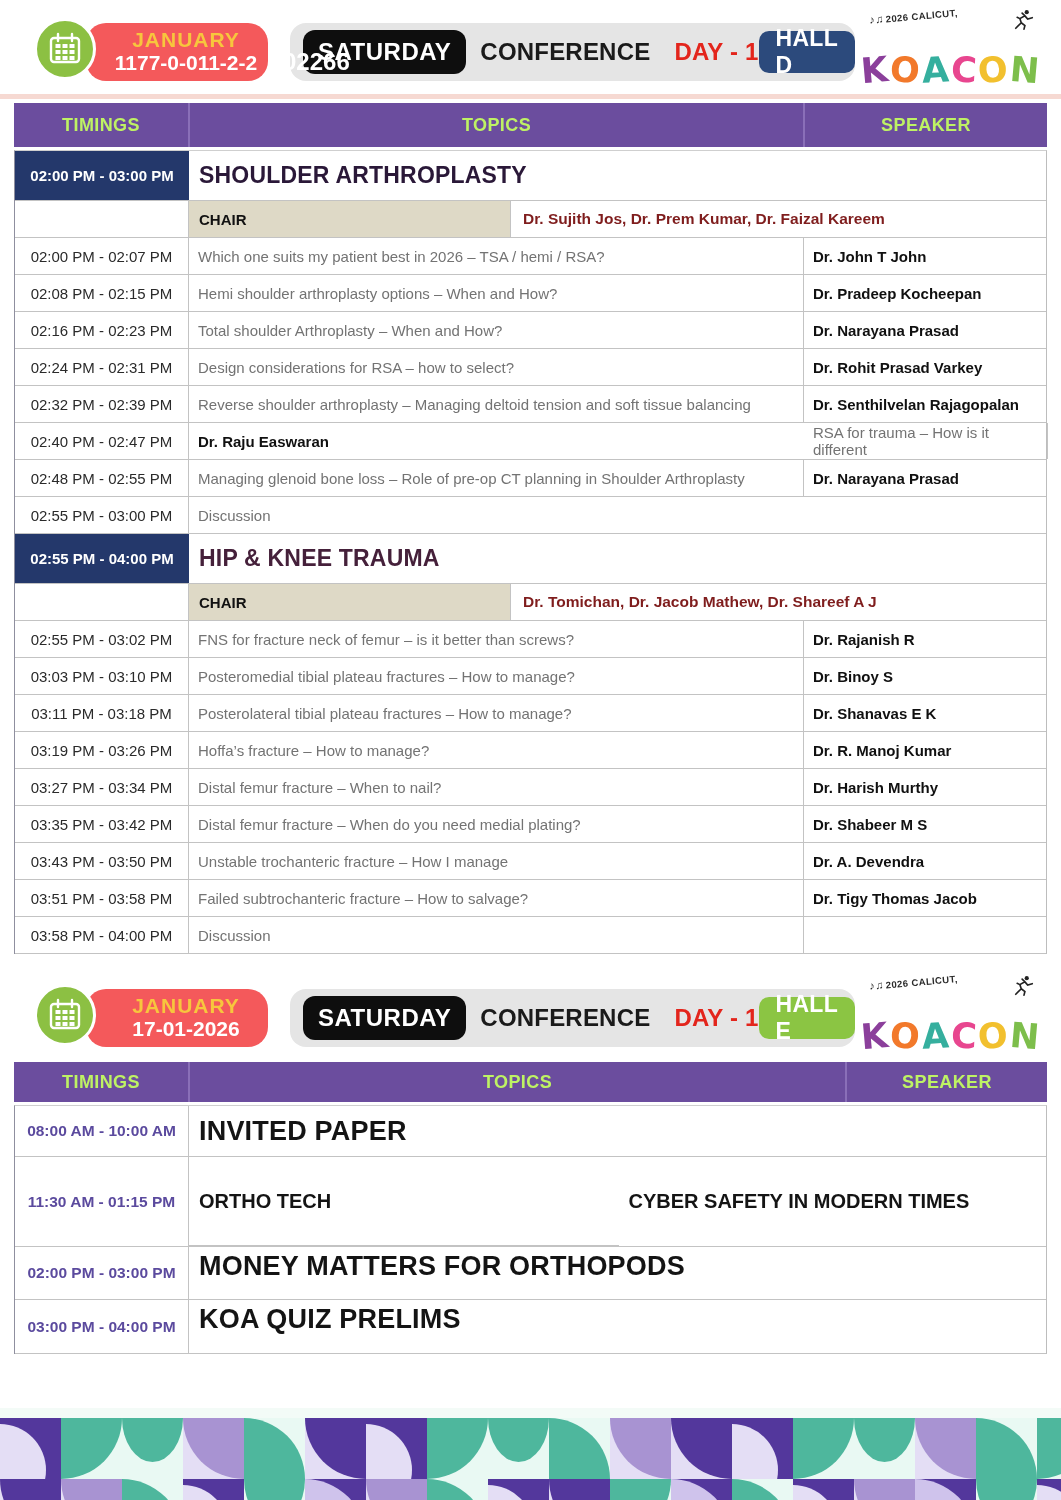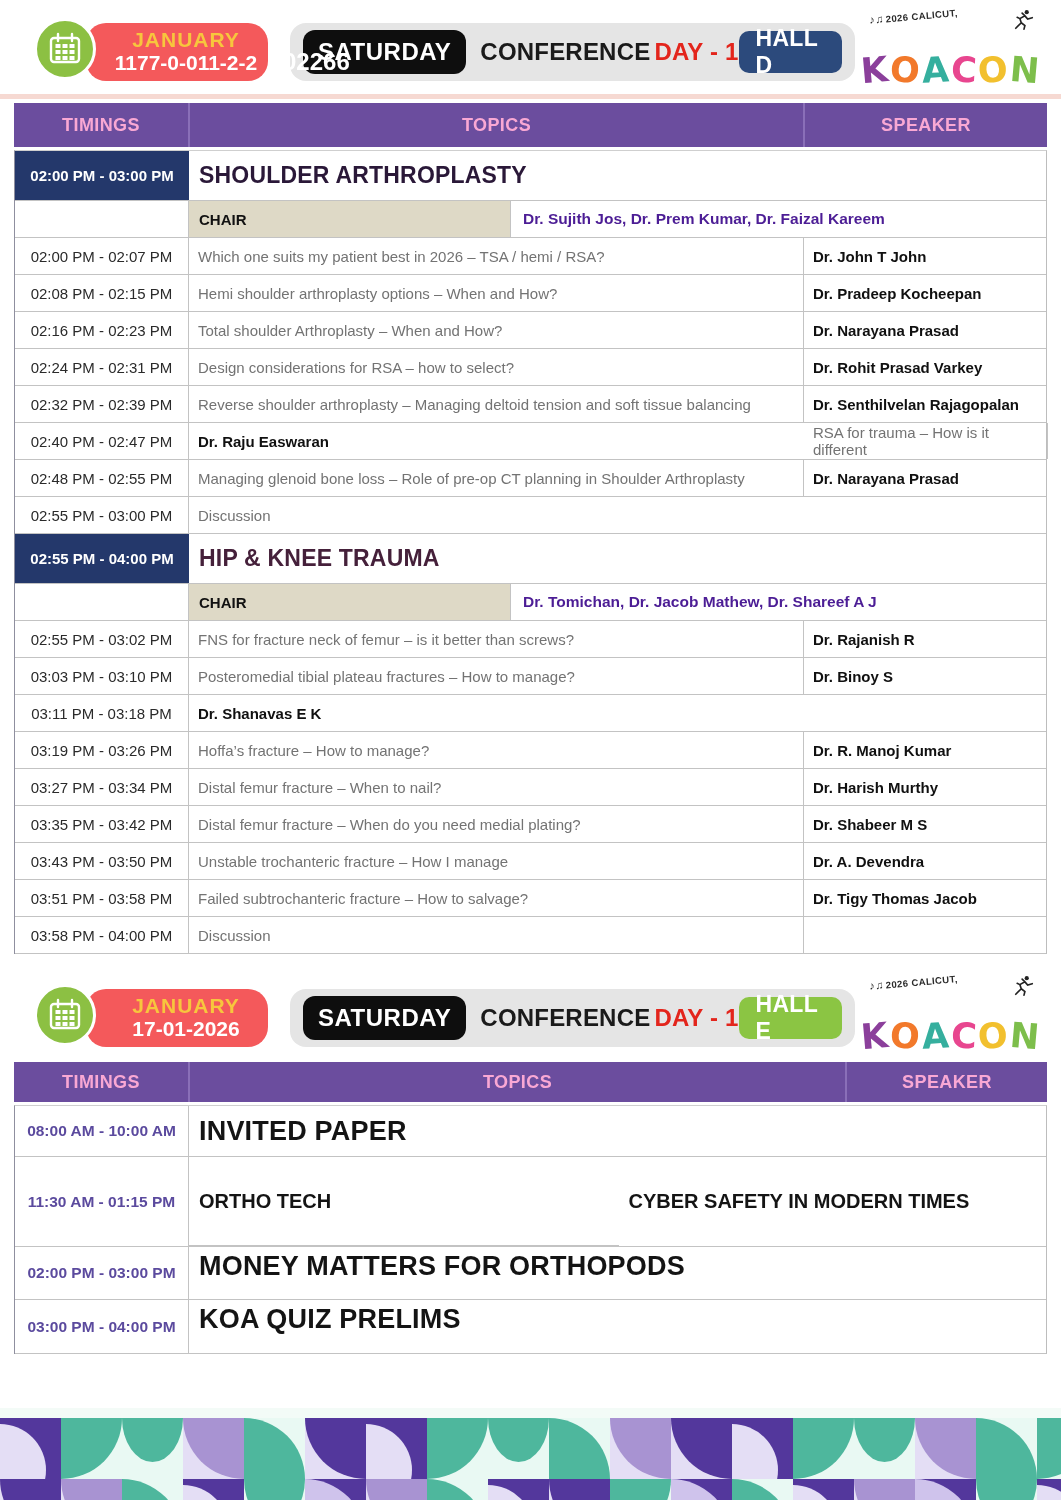--- a/index.html
+++ b/index.html
@@ -15,21 +15,21 @@
                border-radius:20px; z-index:1; display:flex; flex-direction:column; align-items:center;
                justify-content:center; padding-left:18px; overflow:hidden; }
   .month { color:#f7c63d; font-weight:bold; font-size:21px; letter-spacing:1px; line-height:1.05; white-space:nowrap; }
   .date  { color:#fff; font-weight:bold; font-size:21px; line-height:1.1; white-space:nowrap; }
   .glitch { position:absolute; left:283px; top:40px; color:#fff; font-weight:bold; font-size:24px; z-index:5; white-space:nowrap; }
   .yellowpill { position:absolute; left:290px; top:15px; width:565px; height:58px; background:#e5e5e5;
                 border-radius:16px; z-index:2; display:flex; align-items:center; padding:0 13px; }
   .satbadge { background:#0e0e0e; color:#fff; border-radius:12px; height:44px; display:flex; align-items:center;
               padding:0 15px; font-weight:bold; font-size:24px; letter-spacing:0.5px; }
   .conf { font-size:24px; font-weight:bold; color:#1a1a1a; margin-left:14px; letter-spacing:0.2px; white-space:nowrap; }
-  .dayl { color:#e3251c; margin-left:4px; }
+  .dayl { color:#e3251c; margin-left:24px; }
   .hall { margin-left:auto; border-radius:10px; height:42px; display:flex; align-items:center; padding:0 17px;
           color:#fff; font-weight:bold; font-size:23px; letter-spacing:0.3px; }
   .hall-navy { background:#2c4a7c; }
   .hall-green { background:#8bc543; }
 
   .logo { position:absolute; right:22px; top:0; width:178px; height:84px; z-index:2; }
   .logo-top { position:absolute; top:2px; left:8px; font-size:9.5px; font-weight:bold; color:#2b2b2b;
               transform:rotate(-5deg); letter-spacing:0.4px; white-space:nowrap; }
   .notes { font-size:11px; margin-right:2px; }
   .runner { position:absolute; top:0; right:4px; }
@@ -44,21 +44,21 @@
   .l5 { color:#7dbe4b; transform:rotate(5deg); }
 
   .pinkstrip { position:absolute; left:0; right:0; top:94px; height:5px; background:#f6d9d2; z-index:0; }
 
   
   .tbl { margin-left:14px; width:1033px; }
   .t1 { margin-top:11px; }
   .t2 { margin-top:4px; }
   .thead { display:grid; grid-template-columns:174px 615px 244px; background:#6b4d9e; height:44px; }
   .thead2 { grid-template-columns:174px 657px 202px; height:40px; }
-  .th { color:#f9a8d4; font-weight:bold; font-size:18px; letter-spacing:0.4px; display:flex; align-items:center; justify-content:center; }
+  .th { color:#bef264; font-weight:bold; font-size:18px; letter-spacing:0.4px; display:flex; align-items:center; justify-content:center; }
   .thb { border-left:2px solid #8a6fb8; }
   .tgap { height:3px; background:#fff; }
 
   .tbody { border-left:1.5px solid #8f8f9f; border-right:1px solid #bdbdbd; border-top:1px solid #cfcfcf; }
   .row { display:grid; grid-template-columns:174px 615px 244px; min-height:37px; border-bottom:1px solid #c3c3c3; background:#fff; }
   .row.span2 { grid-template-columns:174px 859px; }
   .cell { display:flex; align-items:center; font-size:15px; color:#737373; }
   .cell.time { justify-content:center; color:#2a2a2a; border-right:1px solid #c3c3c3; }
   .cell.topic { padding-left:9px; padding-right:4px; border-right:1px solid #c3c3c3; }
   .row.span2 .cell.topic { border-right:none; }
@@ -67,21 +67,21 @@
   .srow { display:grid; grid-template-columns:174px 859px; height:50px; border-bottom:1px solid #c3c3c3; background:#fff; }
   .s-time { background:#24386b; color:#fff; font-weight:bold; font-size:15px; display:flex; align-items:center; justify-content:center; }
   .s-title { font-weight:bold; font-size:23px; letter-spacing:0.2px; display:flex; align-items:center; padding-left:10px; }
   .s1 { color:#2a1838; }
   .s2 { color:#45203a; }
 
   .crow { display:grid; grid-template-columns:174px 322px 537px; height:37px; border-bottom:1px solid #c3c3c3; background:#fff;text-align:center; }
   .c-empty { border-right:1px solid #c3c3c3; }
   .c-label { background:#ded9c6; font-weight:bold; font-size:15px; color:#111; display:flex; align-items:center;
              padding-left:10px; border-right:1px solid #c3c3c3; }
-  .c-names { font-weight:bold; font-size:15.5px; color:#4c1d95; display:flex; align-items:center; padding-left:12px; }
+  .c-names { font-weight:bold; font-size:15.5px; color:#7f1d1d; display:flex; align-items:center; padding-left:12px; }
 
   
   .row2 { display:grid; grid-template-columns:174px 859px; border-bottom:1px solid #c3c3c3; background:#fff; }
   .t2-time { display:flex; align-items:center; justify-content:center; color:#5b4a9e; font-weight:bold;
              font-size:15.5px; border-right:1px solid #c3c3c3; }
   .t2-title { font-weight:bold; font-size:27px; color:#141414; letter-spacing:0.2px; padding-left:10px;
               display:flex; align-items:center; }
   .r-invited { height:51px; }
   .row2.multi { height:90px; }
   .t2-topics { display:flex; flex-direction:row; }
@@ -231,20 +231,21 @@
         <div class="cell topic">FNS for fracture neck of femur – is it better than screws?</div>
         <div class="cell speaker">Dr. Rajanish R</div>
       </div>
       <div class="row">
         <div class="cell time">03:03 PM - 03:10 PM</div>
         <div class="cell topic">Posteromedial tibial plateau fractures – How to manage?</div>
         <div class="cell speaker">Dr. Binoy S</div>
       </div>
       <div class="row">
         <div class="cell time">03:11 PM - 03:18 PM</div>
+        <div class="cell topic">Posterolateral tibial plateau fractures – How to manage?</div>
         <div class="cell speaker">Dr. Shanavas E K</div>
       </div>
       <div class="row">
         <div class="cell time">03:19 PM - 03:26 PM</div>
         <div class="cell topic">Hoffa’s fracture – How to manage?</div>
         <div class="cell speaker">Dr. R. Manoj Kumar</div>
       </div>
       <div class="row">
         <div class="cell time">03:27 PM - 03:34 PM</div>
         <div class="cell topic">Distal femur fracture – When to nail?</div>

